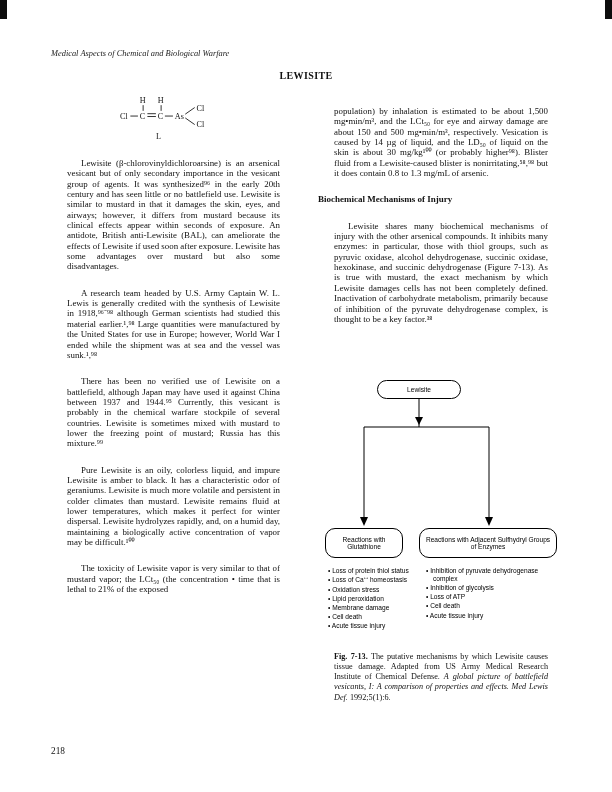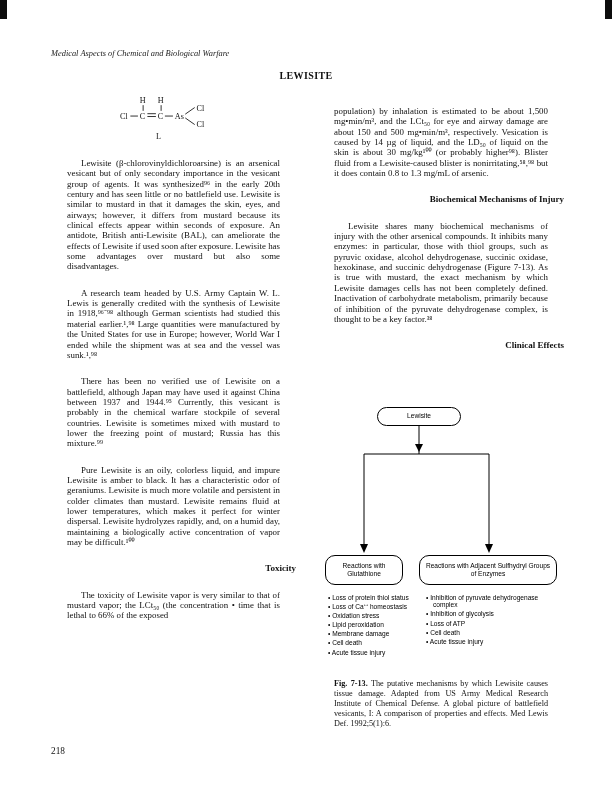--- a/index.html
+++ b/index.html
@@ -17,21 +17,21 @@
   .page-title {
     position:absolute; left:0; right:0; top:70px; text-align:center;
     font-weight:bold; font-size:10px; letter-spacing:0.4px;
   }
   .col { position:absolute; top:90px; font-size:8.9px; line-height:10.35px; text-align:justify; }
   .col-left  { left:51px;  width:245px; }
   .col-right { left:318px; width:246px; }
 
   .col p { margin:16px; text-indent:14px; }
   .col p.noindent { text-indent:0; }
-  .col h3 { margin:1px 0 5px 0; font-size:9px; font-weight:bold; text-align:right; }
+  .col h3 { margin:1px 0 5px 0; font-size:9px; font-weight:bold; text-align:left; }
 
   .chem-wrap { width:245px; margin:2px 0 8px 0; }
   .chem-wrap svg { display:block; margin-left:68px; }
   .chem-wrap text { font-family:"Liberation Serif", serif; font-size:8.6px; fill:#111; }
   .chem-wrap .bond { stroke:#111; stroke-width:0.9; }
 
   .figure {
     position:relative; width:246px; height:258px; margin-top:54px;
     font-family:"Liberation Sans", sans-serif; font-size:6.6px; line-height:7.6px;
     text-align:center; color:#000;
@@ -51,21 +51,21 @@
   .flist { position:absolute; margin:0; padding:0; list-style:none; text-align:left; }
   .flist li { padding-left:7px; text-indent:-7px; margin:0 0 1.6px 0; }
   .flist li::before { content:"• "; }
   .flist-left  { left:10px;  top:189px; width:92px; }
   .flist-right { left:108px; top:189px; width:128px; }
 
   .fig-caption {
     margin-top:9px; font-size:8.2px; line-height:10.1px; text-align:justify; text-indent:0;
   }
   .fig-caption .cap-label { font-weight:bold; }
-  .fig-caption .cap-italic { }
+  .fig-caption .cap-italic { font-style:italic; }
 
   .folio { position:absolute; left:51px; top:746px; font-size:9.3px; }
 </style>
 </head>
 <body>
 
 <div class="page">
 
   <div class="crop tl"></div>
   <div class="crop tr"></div>
@@ -97,32 +97,30 @@
       </svg>
     </div>
 
     <p>Lewisite (β-chlorovinyldichloroarsine) is an arsenical vesicant but of only secondary importance in the vesicant group of agents. It was synthesized⁹⁶ in the early 20th century and has seen little or no battlefield use. Lewisite is similar to mustard in that it damages the skin, eyes, and airways; however, it differs from mustard because its clinical effects appear within seconds of exposure. An antidote, British anti-Lewisite (BAL), can ameliorate the effects of Lewisite if used soon after exposure. Lewisite has some advantages over mustard but also some disadvantages.</p>
 
     <p>A research team headed by U.S. Army Captain W. L. Lewis is generally credited with the synthesis of Lewisite in 1918,⁹⁶⁻⁹⁸ although German scientists had studied this material earlier.¹,⁹⁸ Large quantities were manufactured by the United States for use in Europe; however, World War I ended while the shipment was at sea and the vessel was sunk.¹,⁹⁸</p>
     <p>There has been no verified use of Lewisite on a battlefield, although Japan may have used it against China between 1937 and 1944.⁹⁵ Currently, this vesicant is probably in the chemical warfare stockpile of several countries. Lewisite is sometimes mixed with mustard to lower the freezing point of mustard; Russia has this mixture.⁹⁹</p>
 
     <p>Pure Lewisite is an oily, colorless liquid, and impure Lewisite is amber to black. It has a characteristic odor of geraniums.  Lewisite is much more volatile and persistent in colder climates than mustard.  Lewisite remains fluid at lower temperatures, which makes it perfect for winter dispersal. Lewisite hydrolyzes rapidly, and, on a humid day, maintaining a biologically active concentration of vapor may be difficult.¹⁰⁰</p>
 
-    <h3>Toxicity</h3>
-    <p>The toxicity of Lewisite vapor is very similar to that of mustard vapor; the LCt₅₀ (the concentration • time that is lethal to 66% of the exposed</p>
+    <p>The toxicity of Lewisite vapor is very similar to that of mustard vapor; the LCt₅₀ (the concentration • time that is lethal to 21% of the exposed</p>
   </div>
 
   <div class="col col-right">
 
     <p class="noindent">population) by inhalation is estimated to be about 1,500 mg•min/m³, and the LCt₅₀ for eye and airway damage are about 150 and 500 mg•min/m³, respectively. Vesication is caused by 14 µg of liquid, and the LD₅₀ of liquid on the skin is about 30 mg/kg¹⁰⁰ (or probably higher⁹⁸).  Blister fluid from a Lewisite-caused blister is nonirritating,⁵⁸,⁹⁸ but it does contain 0.8 to 1.3 mg/mL of arsenic.</p>
 
     <h3>Biochemical Mechanisms of Injury</h3>
     <p>Lewisite shares many biochemical mechanisms of injury with the other arsenical compounds. It inhibits many enzymes: in particular, those with thiol groups, such as pyruvic oxidase, alcohol dehydrogenase, succinic oxidase, hexokinase, and succinic dehydrogenase (Figure 7-13). As is true with mustard, the exact mechanism by which Lewisite damages cells has not been completely defined.  Inactivation of carbohydrate metabolism, primarily because of inhibition of the pyruvate dehydrogenase complex, is thought to be a key factor.³⁸</p>
 
-    <h3>Clinical Effects</h3>
 
     <div class="figure">
       <svg class="connectors" width="246" height="258">
         <line x1="101" y1="21" x2="101" y2="49"></line>
         <polygon points="97,39 105,39 101,47"></polygon>
         <line x1="46" y1="49" x2="171" y2="49"></line>
         <line x1="46" y1="49" x2="46" y2="146"></line>
         <polygon points="42,139 50,139 46,148"></polygon>
         <line x1="171" y1="49" x2="171" y2="146"></line>
         <polygon points="167,139 175,139 171,148"></polygon>

